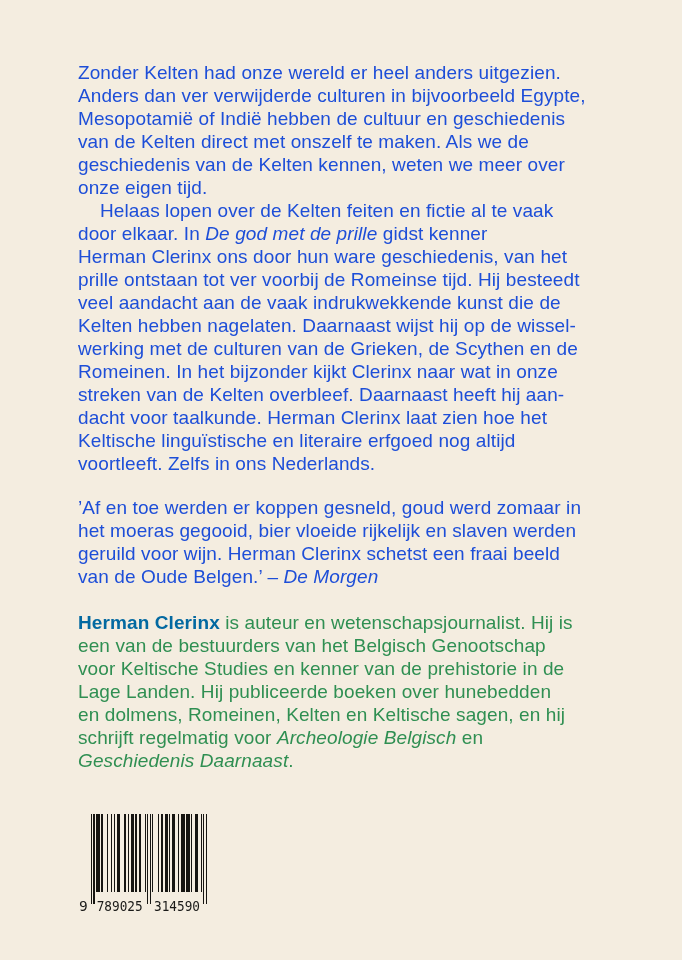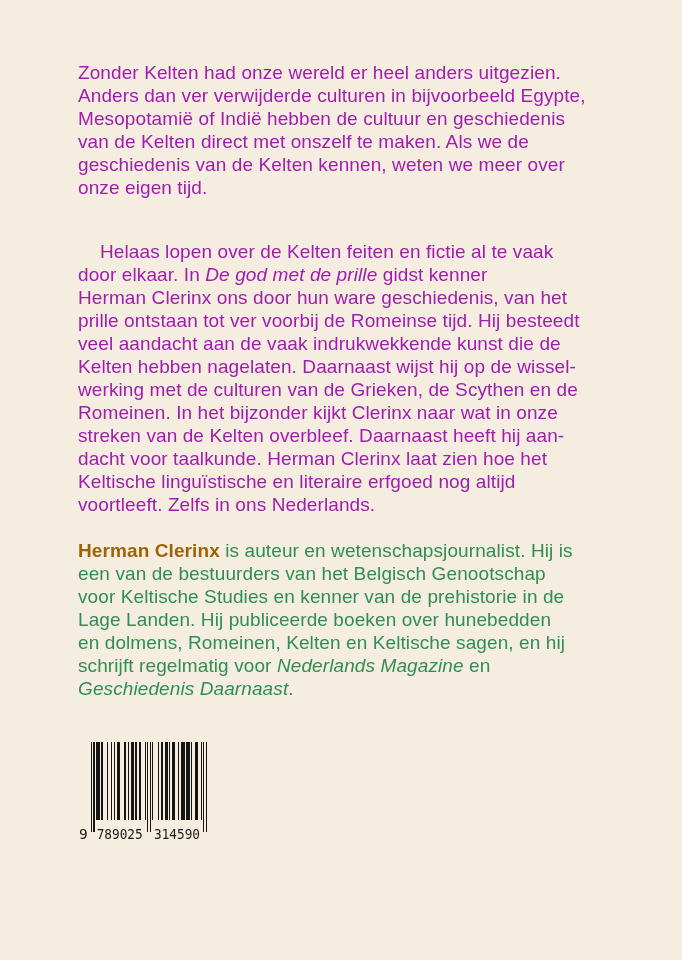--- a/index.html
+++ b/index.html
@@ -6,28 +6,28 @@
   body{
     width:682px;height:960px;overflow:hidden;
     background:#f4ede0;
     font-family:"Liberation Sans", sans-serif;
   }
   .cover{width:682px;height:960px;position:relative;box-sizing:border-box;padding:61px 0 0 78px;}
   .text-col{width:600px;}
   p.body{
     margin:0;
     font-size:19px;line-height:23px;
-    color:#a21caf;
+    color:#1d4ed8;
     white-space:pre;
     letter-spacing:0.1px;
   }
-  p.indent{text-indent:22px;margin-top:41px;}
+  p.indent{text-indent:22px;}
   p.quote{margin-top:21px;}
   p.bio{margin-top:23px;color:#2f8f52;}
-  p.bio .bold{color:#a16207;}
+  p.bio .bold{color:#0369a1;}
   .italic{font-style:italic;}
   .bold{font-weight:700;}
   .barcode{margin-top:42px;width:132px;}
   .barcode svg{display:block;}
   .barcode rect{fill:#161511;}
   .barcode text{fill:#1a1a18;font-family:"DejaVu Sans Mono", monospace;font-size:14.5px;}
 </style>
 </head>
 <body>
 
@@ -44,26 +44,30 @@
 Herman Clerinx ons door hun ware geschiedenis, van het
 prille ontstaan tot ver voorbij de Romeinse tijd. Hij besteedt
 veel aandacht aan de vaak indrukwekkende kunst die de
 Kelten hebben nagelaten. Daarnaast wijst hij op de wissel-
 werking met de culturen van de Grieken, de Scythen en de
 Romeinen. In het bijzonder kijkt Clerinx naar wat in onze
 streken van de Kelten overbleef. Daarnaast heeft hij aan-
 dacht voor taalkunde. Herman Clerinx laat zien hoe het
 Keltische linguïstische en literaire erfgoed nog altijd
 voortleeft. Zelfs in ons Nederlands.</span></p>
+    <p class="body quote"><span>’Af en toe werden er koppen gesneld, goud werd zomaar in
+het moeras gegooid, bier vloeide rijkelijk en slaven werden
+geruild voor wijn. Herman Clerinx schetst een fraai beeld
+van de Oude Belgen.’ – </span><span class="italic">De Morgen</span></p>
     <p class="body bio"><span class="bold">Herman Clerinx</span><span> is auteur en wetenschapsjournalist. Hij is
 een van de bestuurders van het Belgisch Genootschap
 voor Keltische Studies en kenner van de prehistorie in de
 Lage Landen. Hij publiceerde boeken over hunebedden
 en dolmens, Romeinen, Kelten en Keltische sagen, en hij
-schrijft regelmatig voor </span><span class="italic">Nederlands Magazine</span><span> en
+schrijft regelmatig voor </span><span class="italic">Archeologie Belgisch</span><span> en
 </span><span class="italic">Geschiedenis Daarnaast</span><span>.</span></p>
     <div class="barcode">
       <svg width="132" height="98" viewBox="0 0 132 98" shape-rendering="crispEdges">
           <rect x="13.00" y="0" width="1.22" height="90"></rect>
           <rect x="15.44" y="0" width="1.22" height="90"></rect>
           <rect x="17.88" y="0" width="3.66" height="78"></rect>
           <rect x="22.76" y="0" width="2.44" height="78"></rect>
           <rect x="28.86" y="0" width="1.22" height="78"></rect>
           <rect x="32.52" y="0" width="1.22" height="78"></rect>
           <rect x="36.18" y="0" width="1.22" height="78"></rect>

